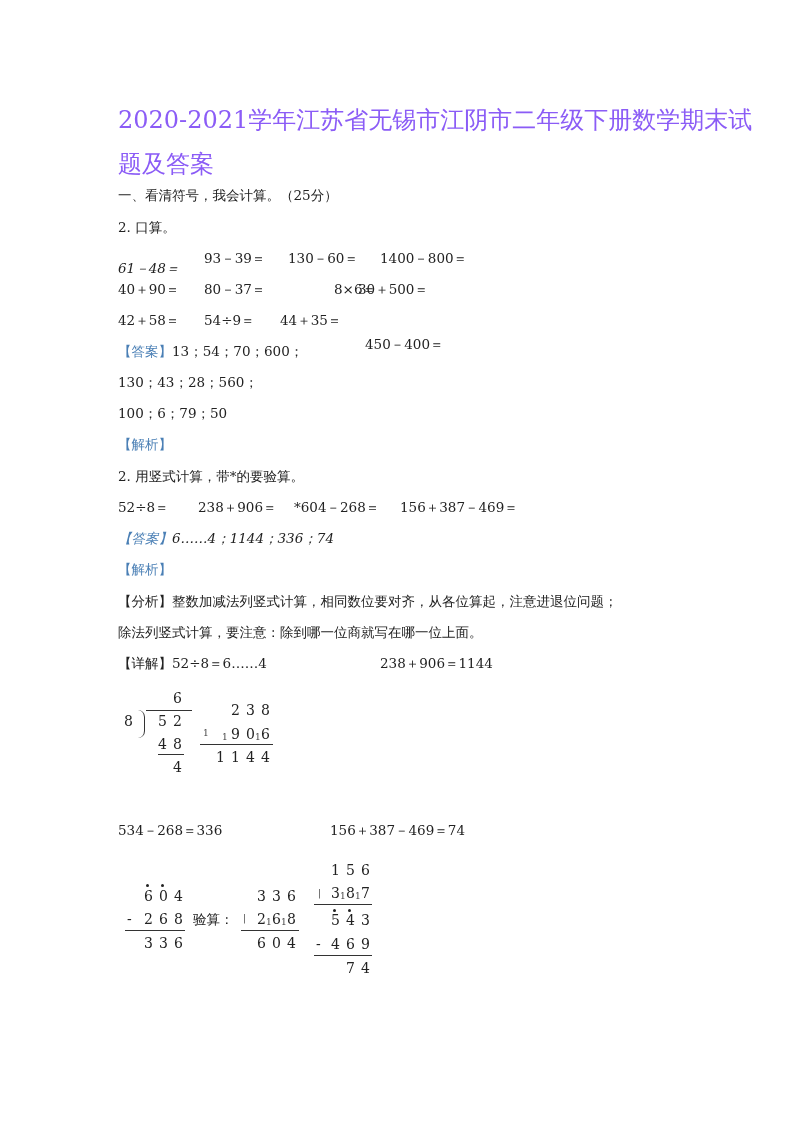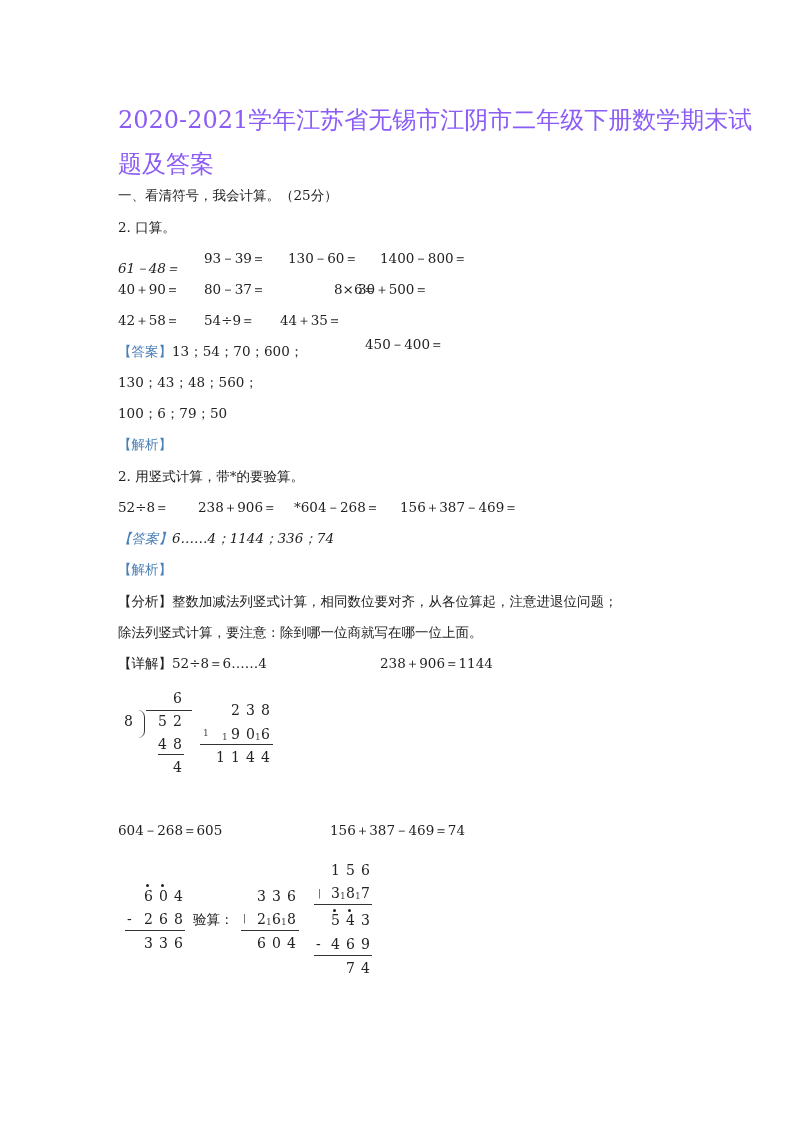--- a/index.html
+++ b/index.html
@@ -35,21 +35,21 @@
 <div class="abs line" style="top:281px; left:358px;">30＋500＝</div>
 
 <div class="abs line" style="top:312px; left:118px;">42＋58＝</div>
 <div class="abs line" style="top:312px; left:204px;">54÷9＝</div>
 <div class="abs line" style="top:312px; left:280px;">44＋35＝</div>
 <div class="abs line" style="top:320px; left:365px;margin-top:16px;">450－400＝</div>
 
 <div class="abs line" style="top:343px;">
   <span class="tag">【答案】</span><span>13；54；70；600；</span>
 </div>
-<div class="abs line" style="top:374px;">130；43；48；560；</div>
+<div class="abs line" style="top:374px;">130；43；28；560；</div>
 <div class="abs line" style="top:405px;">100；6；79；50</div>
 <div class="abs line tag" style="top:436px;">【解析】</div>
 
 <div class="abs line" style="top:468px;">2. 用竖式计算，带*的要验算。</div>
 <div class="abs line" style="top:499px; left:118px;">52÷8＝</div>
 <div class="abs line" style="top:499px; left:198px;">238＋906＝</div>
 <div class="abs line" style="top:499px; left:294px;">*604－268＝</div>
 <div class="abs line" style="top:499px; left:400px;">156＋387－469＝</div>
 
 <div class="abs line" style="top:530px;font-style:italic;">
@@ -89,21 +89,21 @@
   <div class="cell" style="left:246px; top:726px;">0</div>
   <div class="small" style="left:255px; top:732px;">1</div>
   <div class="cell" style="left:261px; top:726px;">6</div>
   <div class="hr" style="left:200px; top:744px; width:73px;"></div>
   <div class="cell" style="left:216px; top:749px;">1</div>
   <div class="cell" style="left:231px; top:749px;">1</div>
   <div class="cell" style="left:246px; top:749px;">4</div>
   <div class="cell" style="left:261px; top:749px;">4</div>
 </div>
 
-<div class="abs line" style="top:822px; left:118px;">604－268＝605</div>
+<div class="abs line" style="top:822px; left:118px;">534－268＝336</div>
 <div class="abs line" style="top:822px; left:330px;">156＋387－469＝74</div>
 
 <div>
   <div class="dot" style="left:146px; top:884px;"></div>
   <div class="dot" style="left:161px; top:884px;"></div>
   <div class="cell" style="left:144px; top:888px;">6</div>
   <div class="cell" style="left:159px; top:888px;">0</div>
   <div class="cell" style="left:174px; top:888px;">4</div>
   <div class="cell" style="left:127px; top:911px;">-</div>
   <div class="cell" style="left:144px; top:911px;">2</div>

